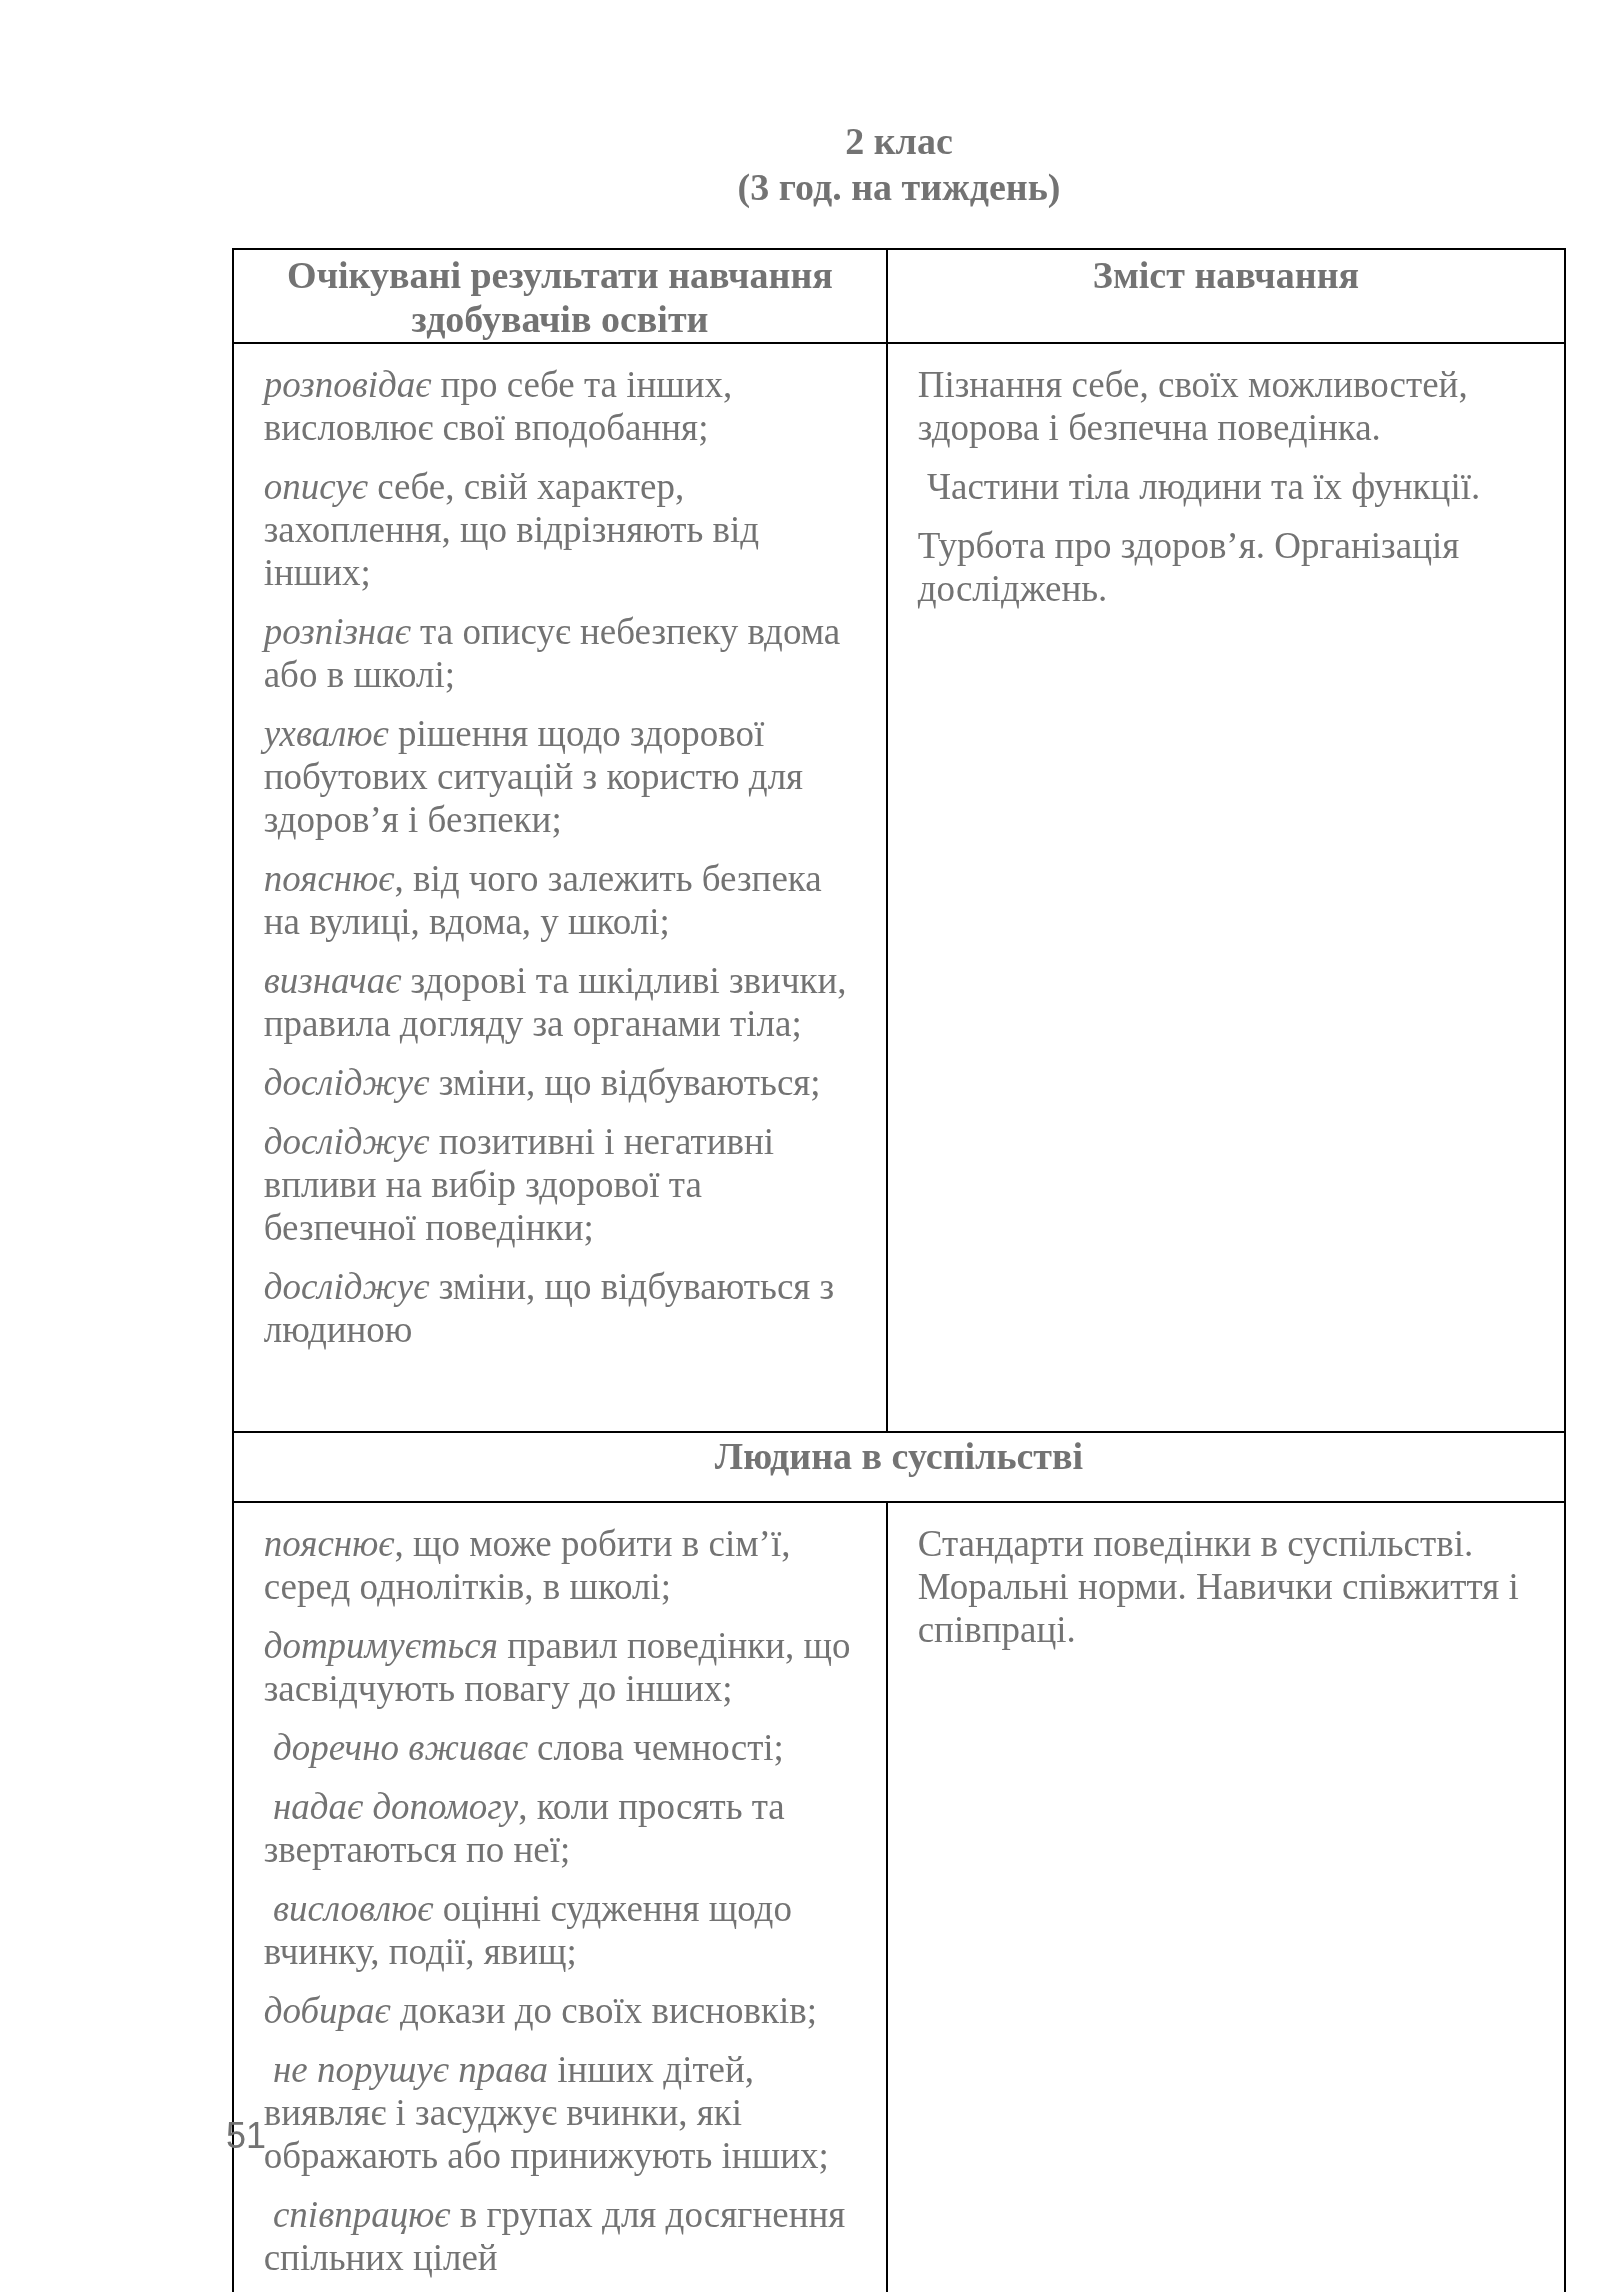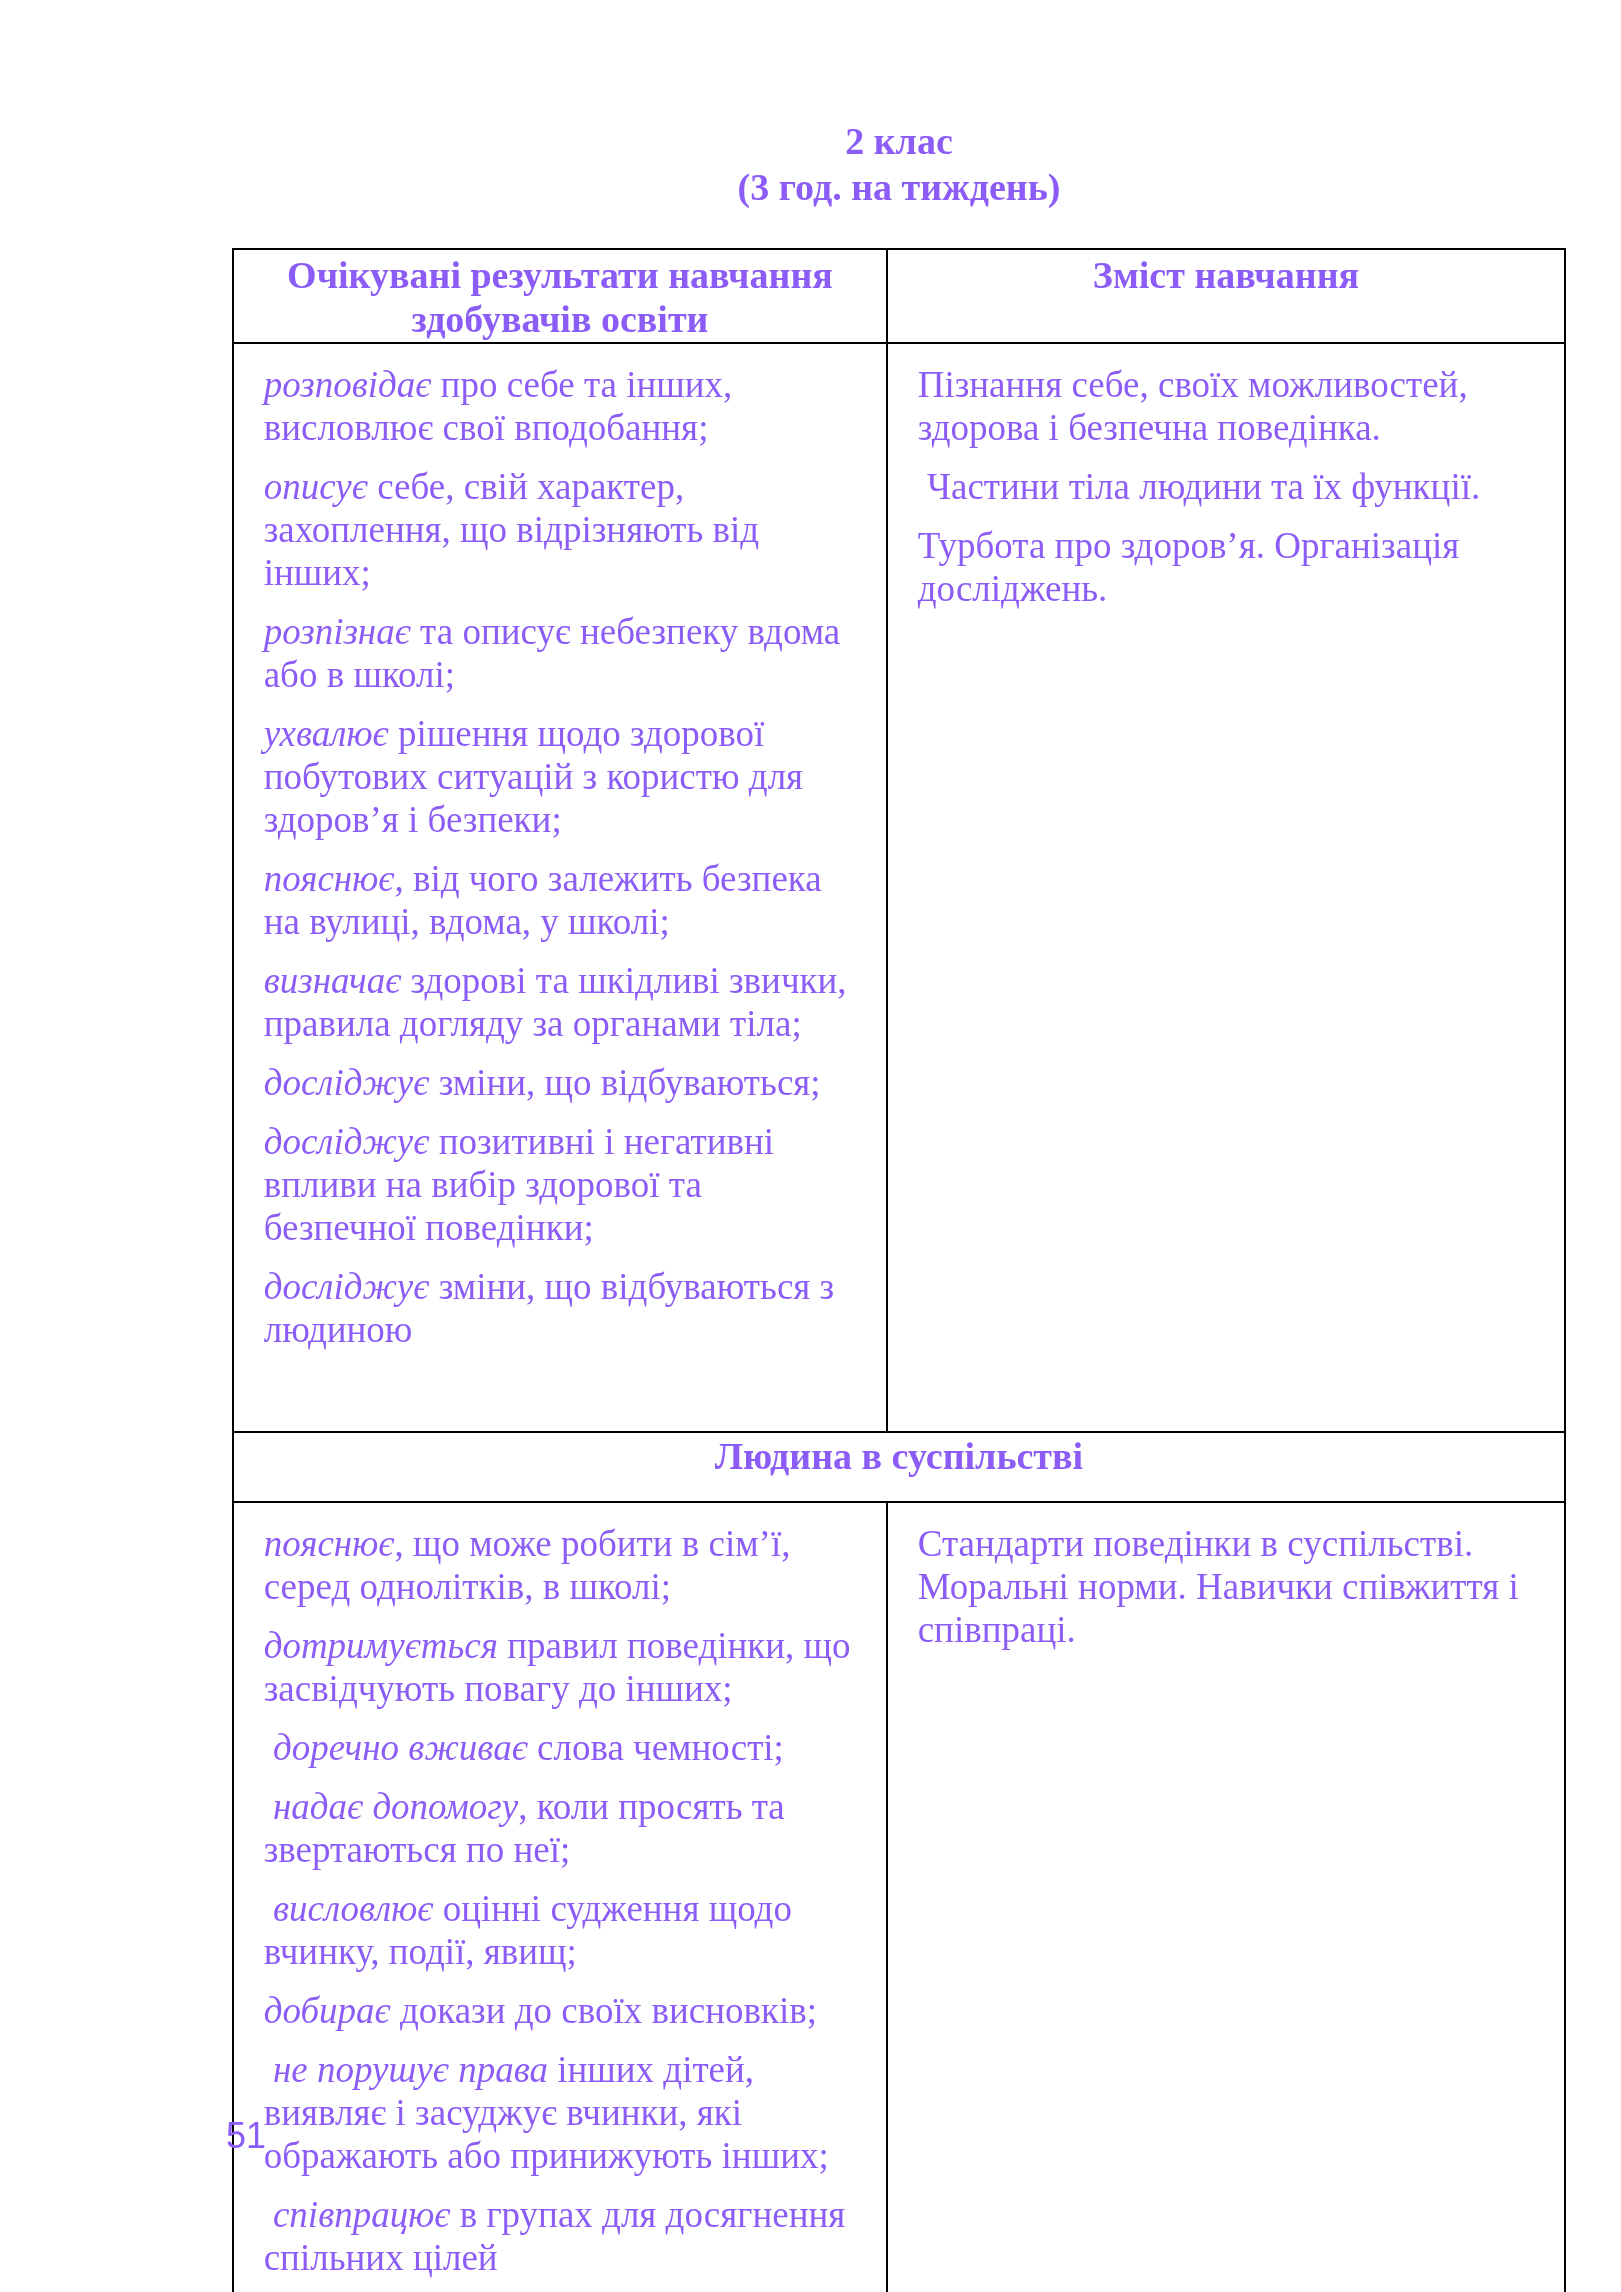--- a/index.html
+++ b/index.html
@@ -2,21 +2,21 @@
 <html lang="uk"><head>
 <meta charset="utf-8">
 <style>
   html, body { margin: 0; padding: 0; background: #e8e8e8; }
   .page {
     position: relative;
     width: 1621px;
     height: 2293px;
     background: #ffffff;
     font-family: "Liberation Serif", serif;
-    color: #8b5cf6;
+    color: #737373;
     overflow: hidden;
   }
   .doc-title {
     position: absolute;
     left: 232px;
     top: 118px;
     width: 1334px;
     text-align: center;
     font-weight: bold;
     font-size: 38px;

